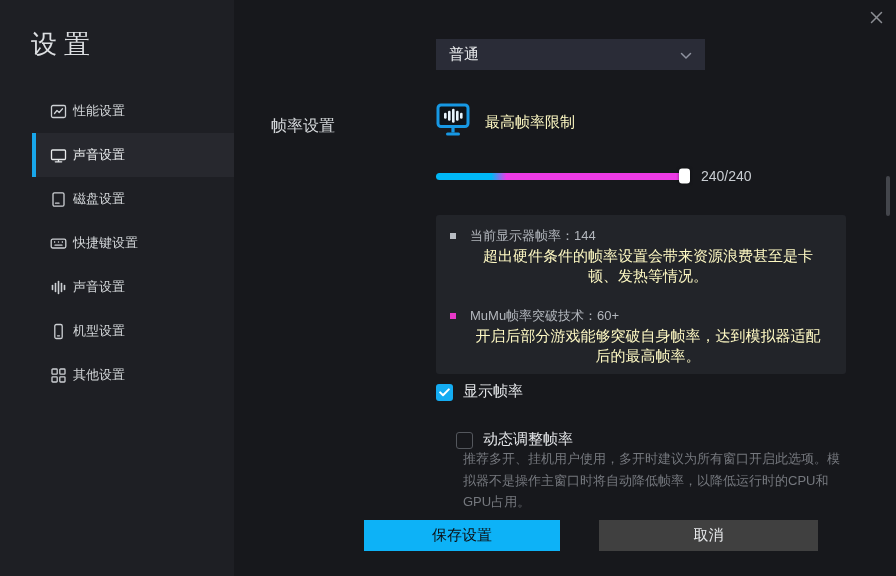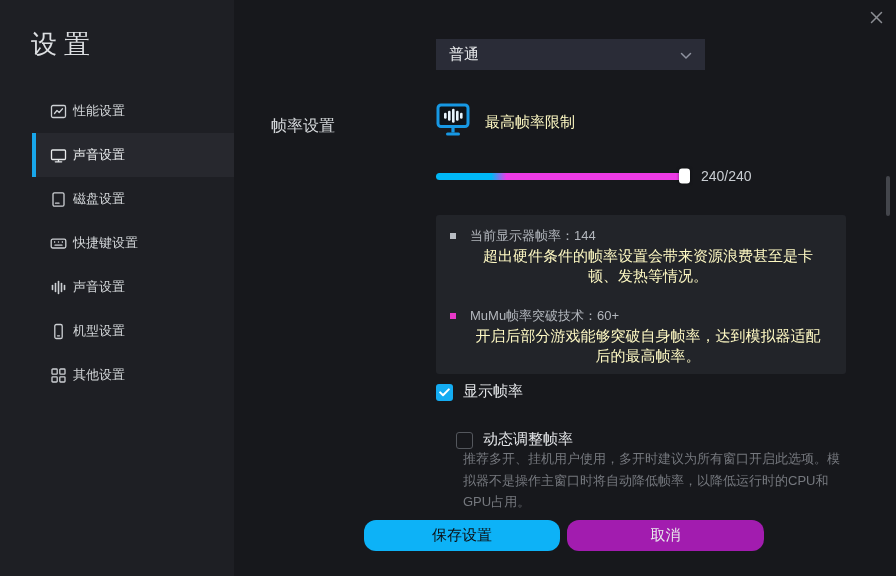--- a/index.html
+++ b/index.html
@@ -57,24 +57,24 @@
   .bullet.magenta{background:#e838c8;}
   .info-title{font-size:13px;line-height:20px;color:#b3b7bd;}
   .info-desc{font-size:15px;line-height:20px;color:#fef9c3;text-align:center;}
   .check-row{position:absolute;left:436px;display:flex;align-items:flex-end;gap:10px;cursor:pointer;}
   .checkbox{width:17px;height:17px;border-radius:3px;flex:0 0 auto;display:flex;align-items:center;justify-content:center;}
   .checkbox.checked{background:#14acf2;}
   .checkbox.unchecked{border:1px solid #54575d;background:transparent;}
   .check-label{font-size:15px;color:#e4e6e9;}
   .check-desc{position:absolute;left:463px;top:448px;width:384px;font-size:13px;line-height:21.5px;color:#75787e;}
   .actions{position:absolute;left:364px;top:520px;display:flex;gap:7px;}
-  .btn{height:31px;border:none;border-radius:12px;font-size:15px;cursor:pointer;
+  .btn{height:31px;border:none;border-radius:0;font-size:15px;cursor:pointer;
     font-family:"Liberation Sans",sans-serif;}
   .btn.primary{width:196px;background:#0db2f7;color:#0d1013;}
-  .btn.secondary{width:197px;background:#a21caf;color:#e8eaec;}
+  .btn.secondary{width:219px;background:#404040;color:#e8eaec;margin-left:32px;}
 </style>
 </head>
 <body>
 
 <div class="screen">
 
   <aside class="sidebar">
     <div class="sidebar-title">设置</div>
     <nav class="nav">
 

